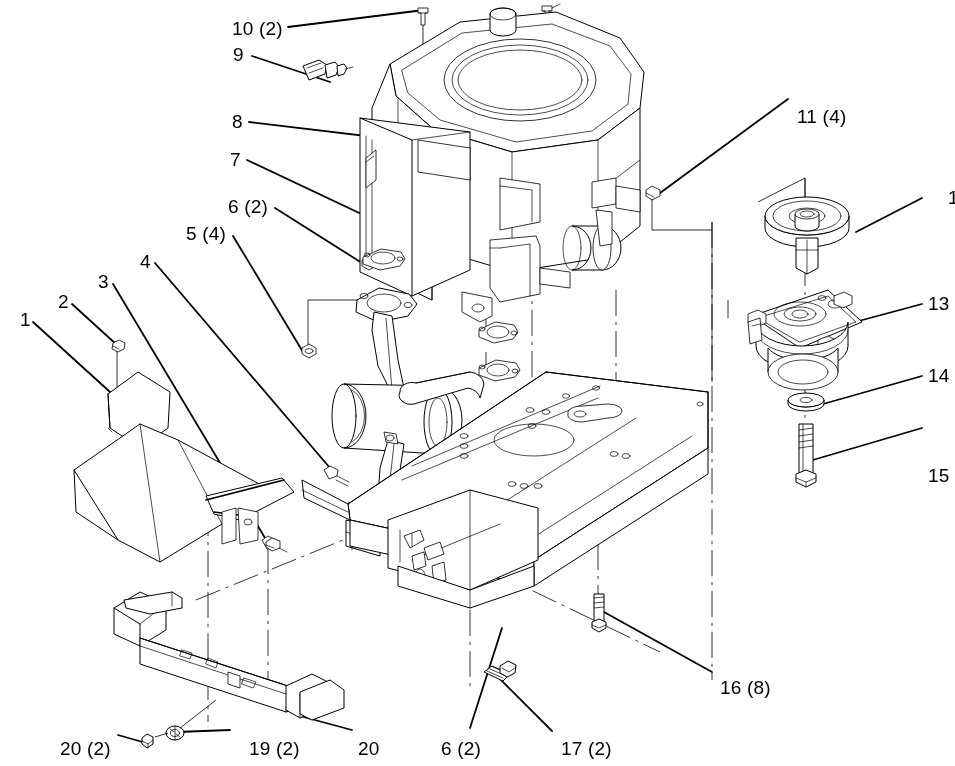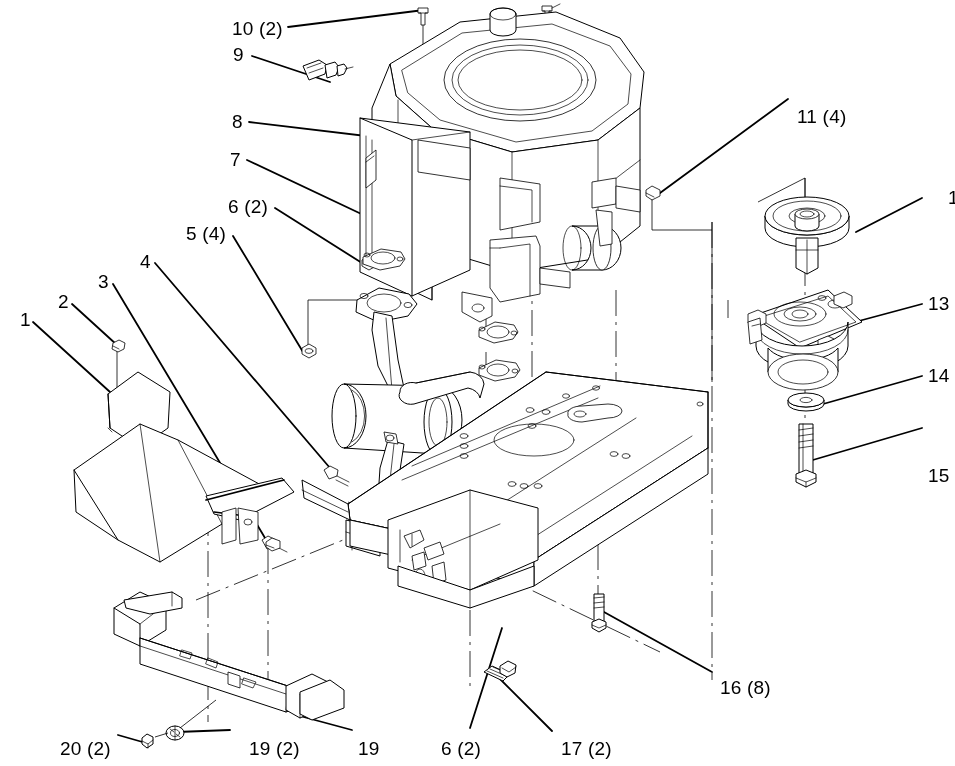--- a/index.html
+++ b/index.html
@@ -481,17 +481,17 @@
 
   <div class="callout-label" style="left:797px; top:107px;">11 (4)</div>
   <div class="callout-label" style="left:948px; top:188px;">12</div>
   <div class="callout-label" style="left:928px; top:294px;">13</div>
   <div class="callout-label" style="left:928px; top:366px;">14</div>
   <div class="callout-label" style="left:928px; top:418px;margin-top:48px;">15</div>
 
   <div class="callout-label" style="left:720px; top:678px;">16 (8)</div>
   <div class="callout-label" style="left:561px; top:739px;">17 (2)</div>
   <div class="callout-label" style="left:441px; top:739px;">6 (2)</div>
-  <div class="callout-label" style="left:358px; top:739px;">19</div>
+  <div class="callout-label" style="left:358px; top:739px;">20</div>
   <div class="callout-label" style="left:249px; top:739px;">19 (2)</div>
   <div class="callout-label" style="left:60px;  top:739px;">20 (2)</div>
 
 </div>
 
 </body></html>

